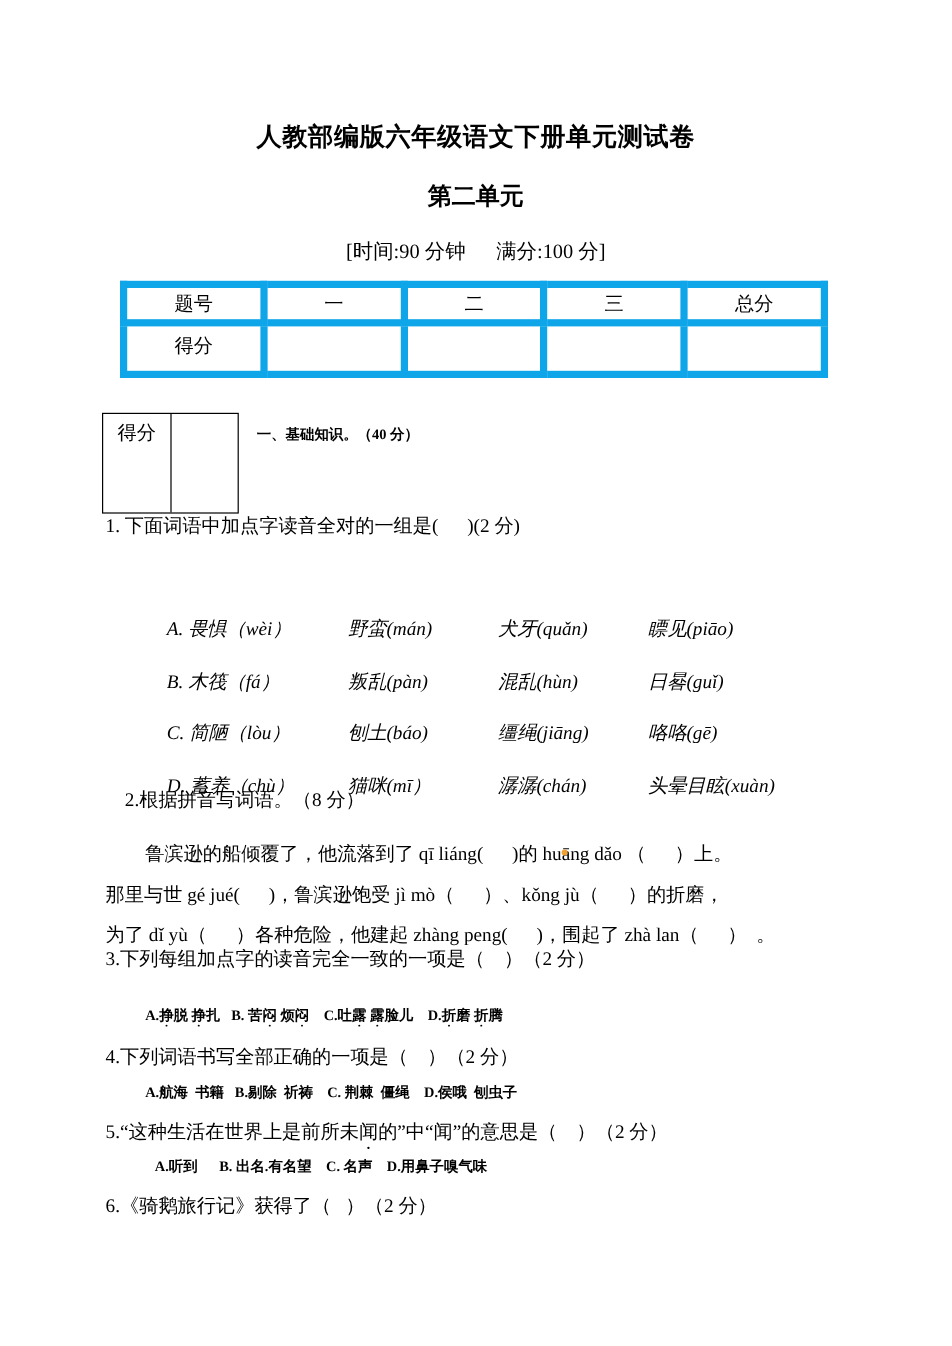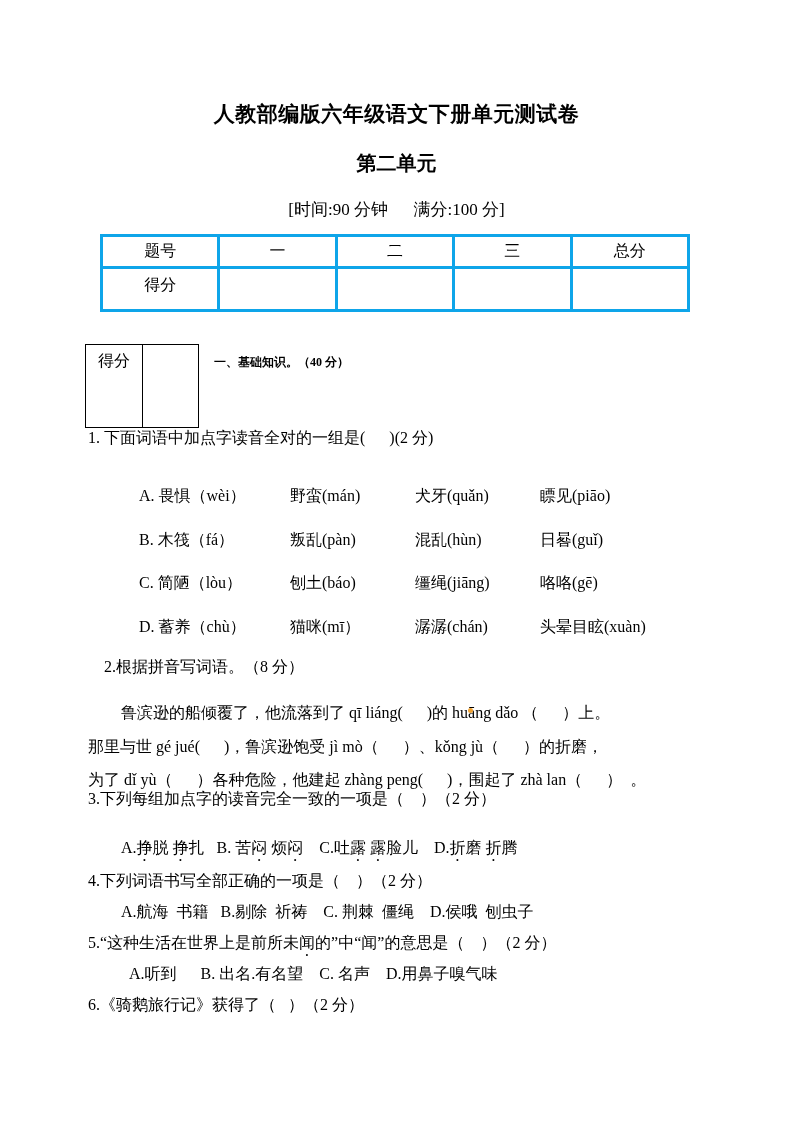--- a/index.html
+++ b/index.html
@@ -12,38 +12,38 @@
   }
   .page { position: relative; width: 793px; height: 1122px; background: #ffffff; overflow: hidden; }
   .abs { position: absolute; }
   .center { left: 0; width: 100%; text-align: center; }
 
   .title    { top: 100px; font-size: 21px; font-weight: bold; letter-spacing: 0.5px; }
   .subtitle { top: 150px; font-size: 20px; font-weight: bold; }
   .meta     { top: 198px; font-size: 17px; font-weight: normal; white-space: pre; }
 
   .score-table { left: 100px; top: 234px; width: 590px; border-collapse: collapse; table-layout: fixed; }
-  .score-table td { border: 3px solid #0ea5e9; text-align: center; font-size: 16px; padding: 0; vertical-align: middle; }
+  .score-table td { border: 6px solid #0ea5e9; text-align: center; font-size: 16px; padding: 0; vertical-align: middle; }
   .score-table .hrow td { height: 32px; }
   .score-table .vrow td { height: 43px; vertical-align: top; padding-top: 6px; }
 
   .score-box { left: 85px; top: 344px; width: 114px; height: 84px; border: 1px solid #000; display: flex; }
   .score-box .cell-label { width: 57px; border-right: 1px solid #000; text-align: center; padding-top: 6px; font-size: 16px; }
   .score-box .cell-blank { flex: 1; }
 
   .section-heading { left: 214px; top: 354px; font-size: 12px; font-weight: bold; }
 
   .qtext { font-size: 16px; white-space: pre; }
-  .opts  { font-size: 16px; white-space: pre; }
+  .opts  { font-size: 12px; white-space: pre; font-weight: bold; }
 
   .q1-grid {
-    left: 139px; top: 474px;
+    left: 139px; top: 503px;
     display: grid;
     grid-template-columns: 151px 125px 125px auto;
-    font-size: 16px; line-height: 43.5px; white-space: pre;
+    font-size: 16px; line-height: 43.5px; white-space: pre; font-style: italic;
   }
 
   .q2-para { left: 88px; top: 696px; font-size: 16px; line-height: 33.5px; }
   .q2-line { white-space: pre; }
   .q2-line.first { text-indent: 33px; }
 
   .stray-dot { left: 468px; top: 708px; width: 5px; height: 5px; border-radius: 50%; }
 
   .dot-under {
     -webkit-text-emphasis: filled dot;

